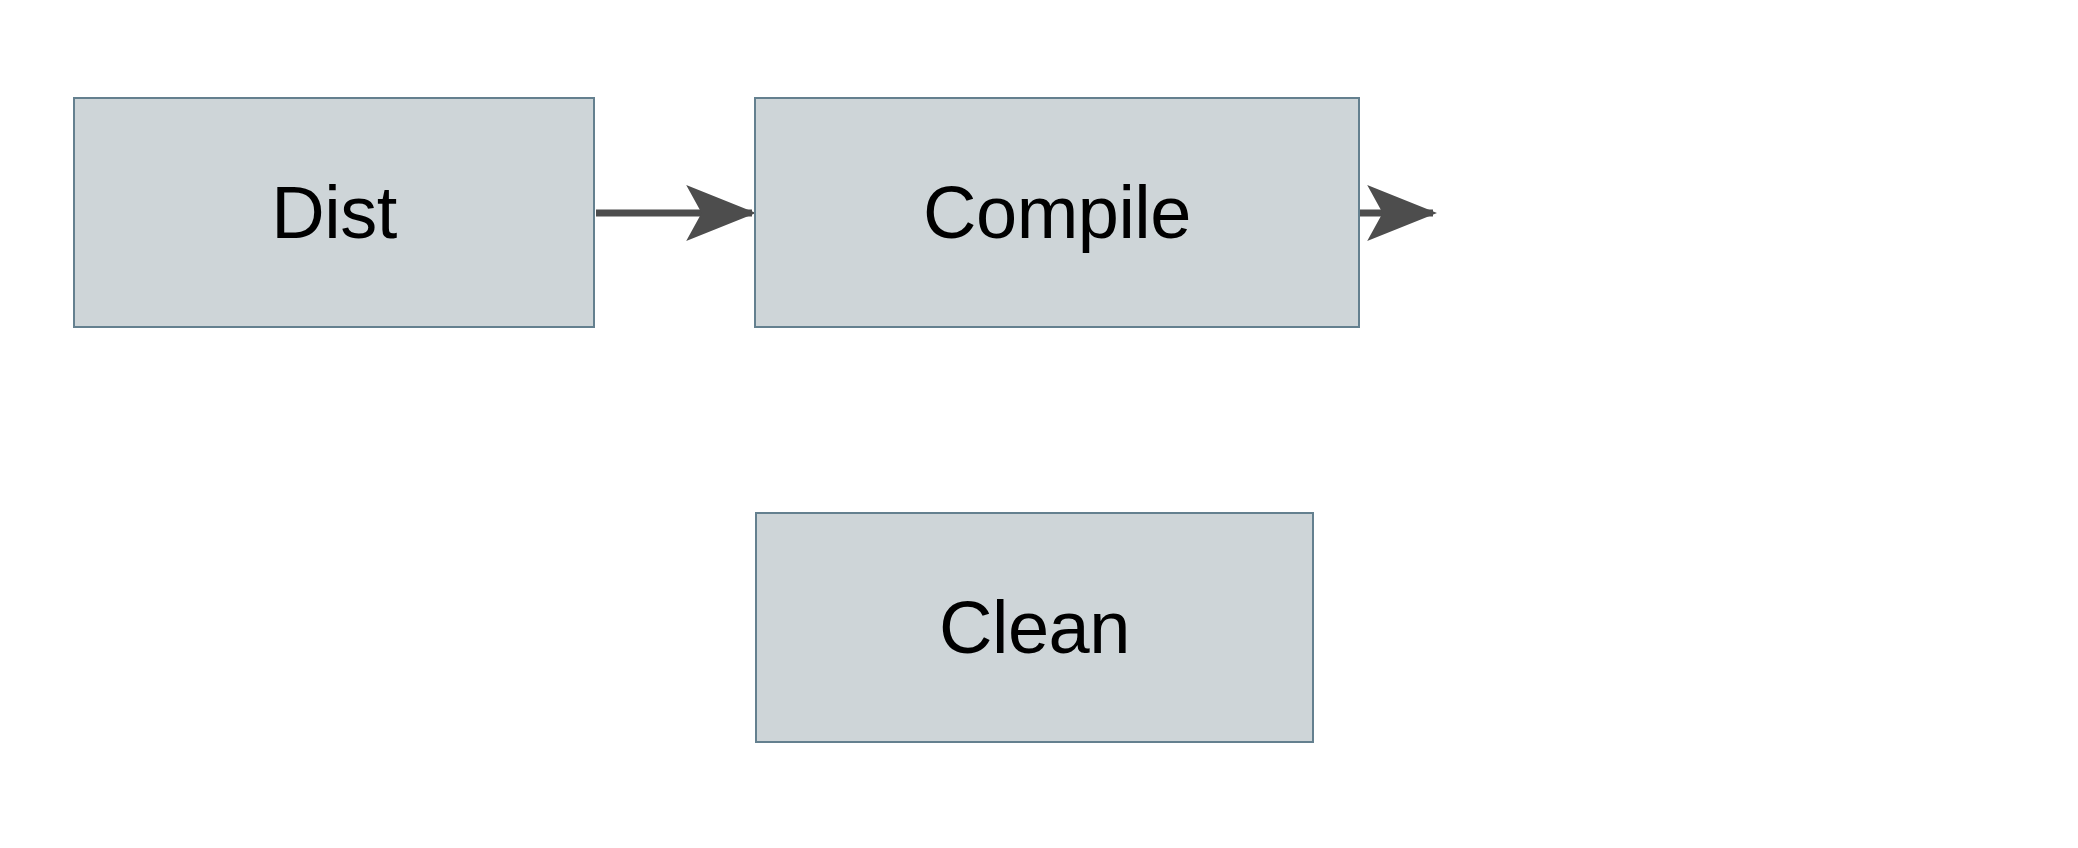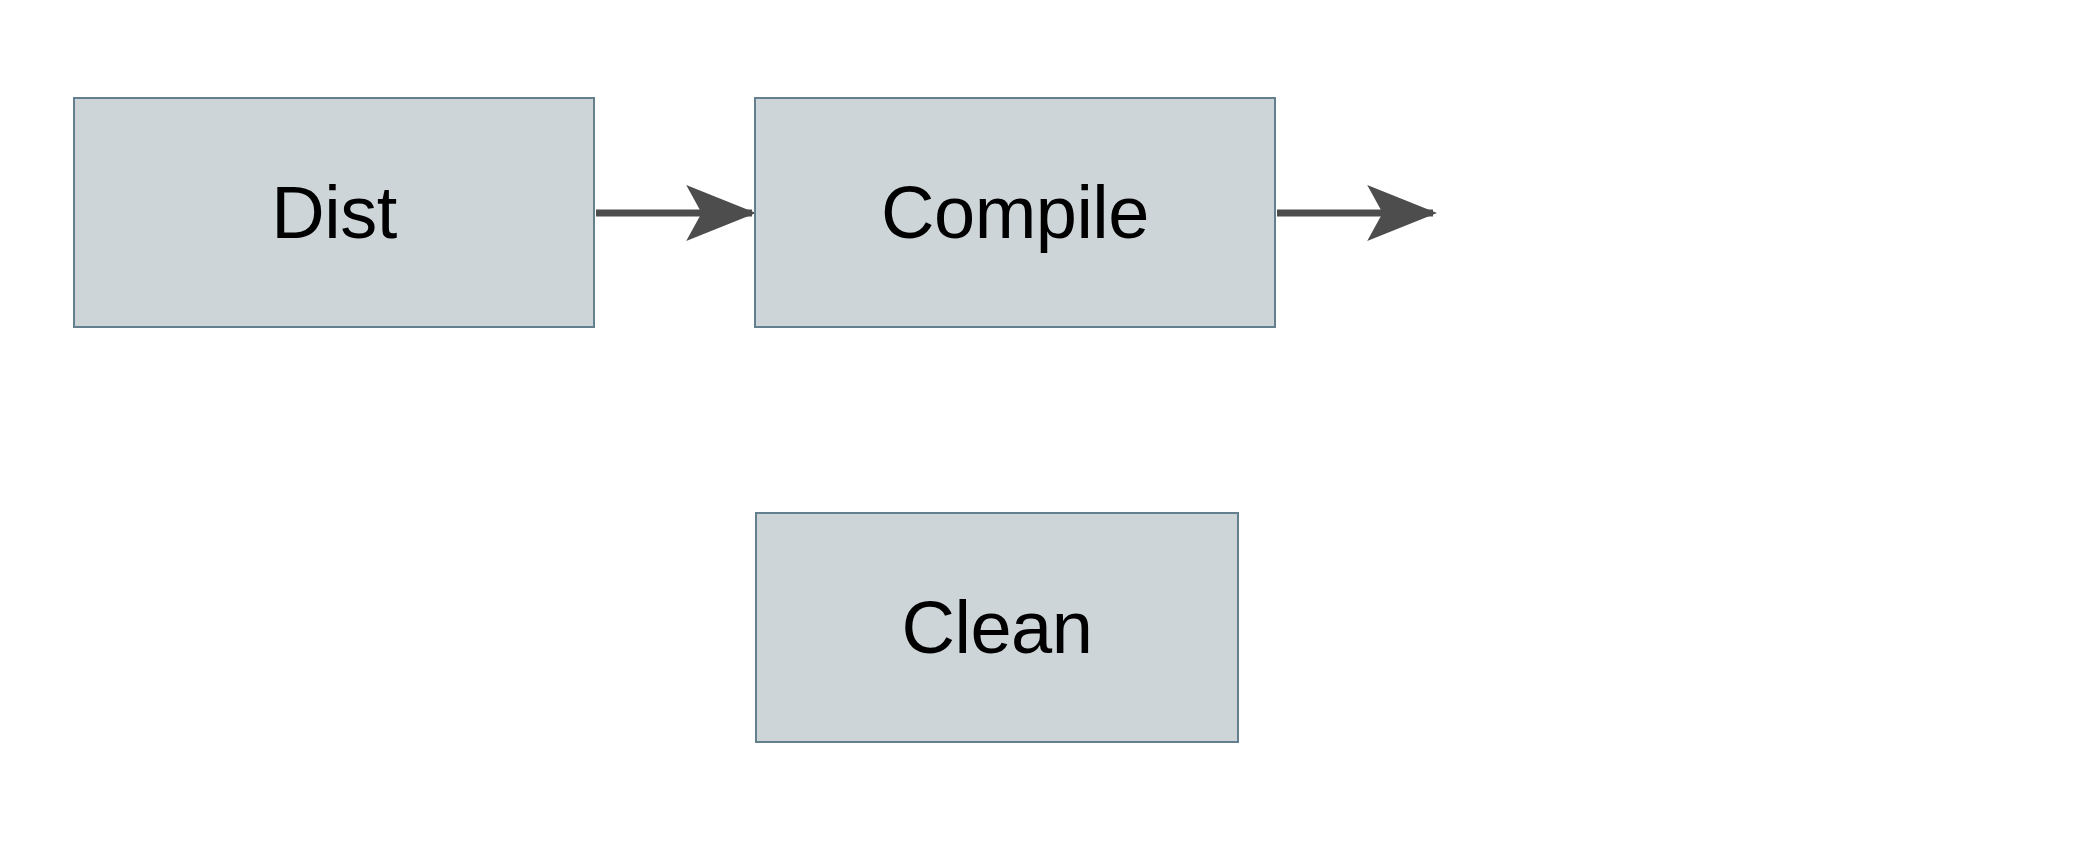--- a/index.html
+++ b/index.html
@@ -31,23 +31,23 @@
     font-family: "Liberation Sans", sans-serif;
     font-size: 74px;
     font-weight: 400;
     color: #000000;
     line-height: 1;
     letter-spacing: -0.5px;
     white-space: nowrap;
     user-select: none;
   }
   .node-dist   { left: 73px;   top: 97px;  width: 522px; height: 231px; }
-  .node-compile{ left: 754px;  top: 97px;  width: 522px; height: 231px; }
+  .node-compile{ left: 754px;  top: 97px;  width: 606px; height: 231px; }
   .node-init   { left: 1435px; top: 97px;  width: 523px; height: 231px; }
-  .node-clean  { left: 755px;  top: 512px; width: 484px; height: 231px; }
+  .node-clean  { left: 755px;  top: 512px; width: 559px; height: 231px; }
 
   .edge-layer {
     position: absolute;
     left: 0; top: 0;
     width: 2078px;
     height: 848px;
     pointer-events: none;
   }
   .edge-hit {
     position: absolute;

